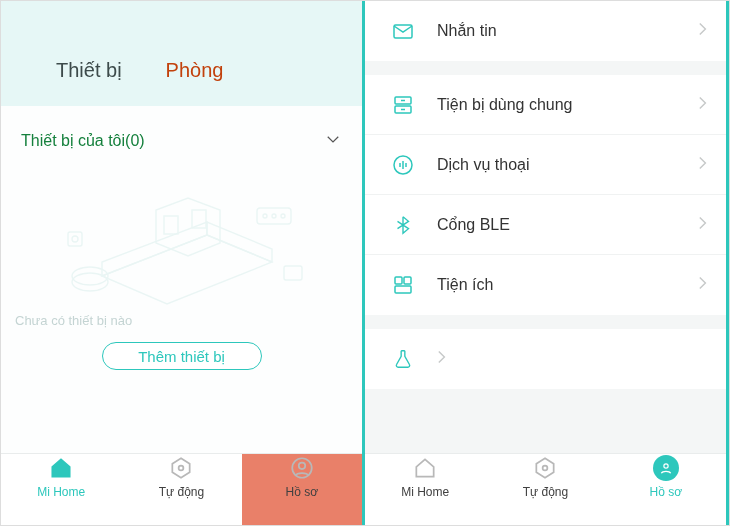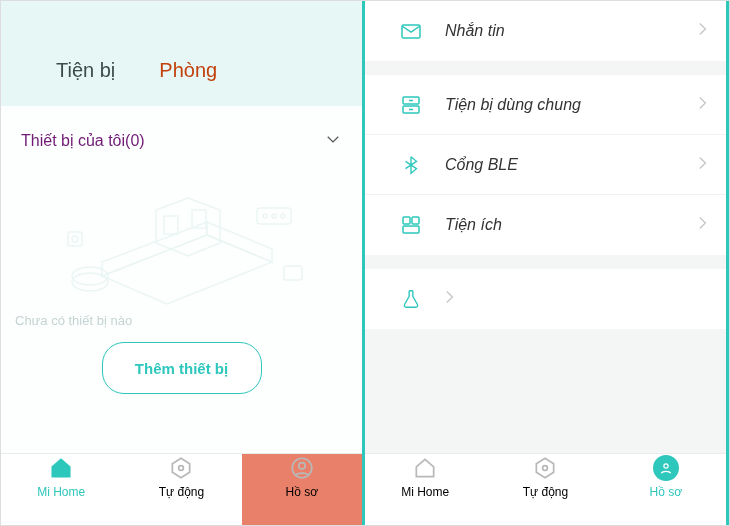--- a/index.html
+++ b/index.html
@@ -46,93 +46,91 @@
     flex: 1;
     background: #fdfefe;
     padding: 16px 14px 0 14px;
   }
   .mydev-row {
     display: flex;
     justify-content: space-between;
     align-items: center;
     padding: 8px 6px 12px;
   }
-  .mydev-label { font-size: 16px; color: #701a75; }
+  .mydev-label { font-size: 16px; color: #15803d; }
   .chev-down svg { width: 18px; height: 18px; stroke: #555; }
   .illus-wrap {
     width: 100%;
     height: 155px;
     display: flex;
     align-items: center;
     justify-content: center;
     position: relative;
   }
   .illus-wrap svg { opacity: 0.35; }
   .empty-text {
     text-align: left;
     font-size: 13px;
     color: #c4d4d3;
     margin-top: -6px;
   }
   .add-btn {
     margin: 14px auto 0;
     width: 160px;
-    height: 52px;
+    height: 28px;
     border: 1px solid #2dc7bc;
     border-radius: 22px;
     display: flex;
     align-items: center;
     justify-content: center;
     color: #2dc7bc;
     font-size: 15px;
     background: #fff;
     cursor: pointer;
-    font-weight: bold;
   }
 
   
   .bottomnav {
     height: 72px;
     border-top: 1px solid #e9ecec;
     display: flex;
     background: #fff;
   }
   .navitem {
     flex: 1;
     display: flex;
     flex-direction: column;
     align-items: center;
     gap: 3px;
     cursor: pointer;
   }
   .navitem .icon { width: 28px; height: 28px; display:flex; align-items:center; justify-content:center; }
   .navitem .icon svg { stroke: #b8b8b8; fill: none; stroke-width: 1.6; }
   .navitem.active .icon svg { stroke: #2dc7bc; fill: #2dc7bc; }
-  .navitem .label { font-size: 12px; color: #000000; }
+  .navitem .label { font-size: 12px; color: #404040; }
   .navitem.active .label { color: #2dc7bc; }
   .navitem.highlighted { background: #e98069; }
   .list {
     flex: 1;
     background: #f4f6f6;
     padding: 0;
     overflow: hidden;
   }
   .group {
     background: #fff;
     margin-bottom: 14px;
   }
   .row {
     height: 60px;
     display: flex;
     align-items: center;
-    padding: 0 18px 0 32px;
+    padding: 0 18px 0 24px;
     border-bottom: 1px solid #f0f2f2;
     cursor: pointer;
     position: relative;
-    font-style: italic;
   }
   .row:last-child { border-bottom: none; }
   .row .ricon {
     width: 28px; height: 28px;
     display: flex; align-items: center; justify-content: center;
     margin-right: 20px;
   }
   .row .ricon svg { stroke: #2dc7bc; fill: none; stroke-width: 1.5; }
   .row .rlabel { flex: 1; font-size: 16px; color: #333; white-space: nowrap; overflow: hidden; text-overflow: ellipsis; }
   .row .chev-right { width: 10px; color: #c7c9c9; }
@@ -161,21 +159,21 @@
   .right .navitem.active .icon .circle-fill svg { stroke:#fff; }
 </style>
 </head>
 <body>
 
 <div class="canvas">
 
   <div class="screen left">
     <div class="left-top">
       <div class="tabs">
-        <div class="tab active">Tiện bị</div>
+        <div class="tab active">Thiết bị</div>
         <div class="tab">Phòng</div>
       </div>
     </div>
     <div class="left-body">
       <div class="mydev-row">
         <span class="mydev-label">Thiết bị của tôi(0)</span>
         <span class="chev-down">
           <svg viewBox="0 0 24 24">
               <polyline points="5 9 12 16 19 9" fill="none" stroke-width="1.6"></polyline>
             </svg>
@@ -265,20 +263,34 @@
                 <line x1="10" y1="16.5" x2="14" y2="16.5"></line>
               </svg>
           </span>
           <span class="rlabel">Tiện bị dùng chung</span>
           <span class="chev-right"><svg viewBox="0 0 12 20">
                 <polyline points="2 3 9 10 2 17" fill="none" stroke-width="1.8"></polyline>
               </svg></span>
         </div>
         <div class="row">
           <span class="ricon">
+            <svg viewBox="0 0 24 24" width="24" height="24">
+                <circle cx="12" cy="12" r="9"></circle>
+                <line x1="9" y1="10" x2="9" y2="14"></line>
+                <line x1="12" y1="8" x2="12" y2="16"></line>
+                <line x1="15" y1="10" x2="15" y2="14"></line>
+              </svg>
+          </span>
+          <span class="rlabel">Dịch vụ thoại</span>
+          <span class="chev-right"><svg viewBox="0 0 12 20">
+                <polyline points="2 3 9 10 2 17" fill="none" stroke-width="1.8"></polyline>
+              </svg></span>
+        </div>
+        <div class="row">
+          <span class="ricon">
             <svg viewBox="0 0 24 24" width="22" height="22">
                 <path d="M12 3 L12 21 L18 16 L6 8 M12 3 L18 8 L6 16"></path>
               </svg>
           </span>
           <span class="rlabel">Cổng BLE</span>
           <span class="chev-right"><svg viewBox="0 0 12 20">
                 <polyline points="2 3 9 10 2 17" fill="none" stroke-width="1.8"></polyline>
               </svg></span>
         </div>
         <div class="row">

